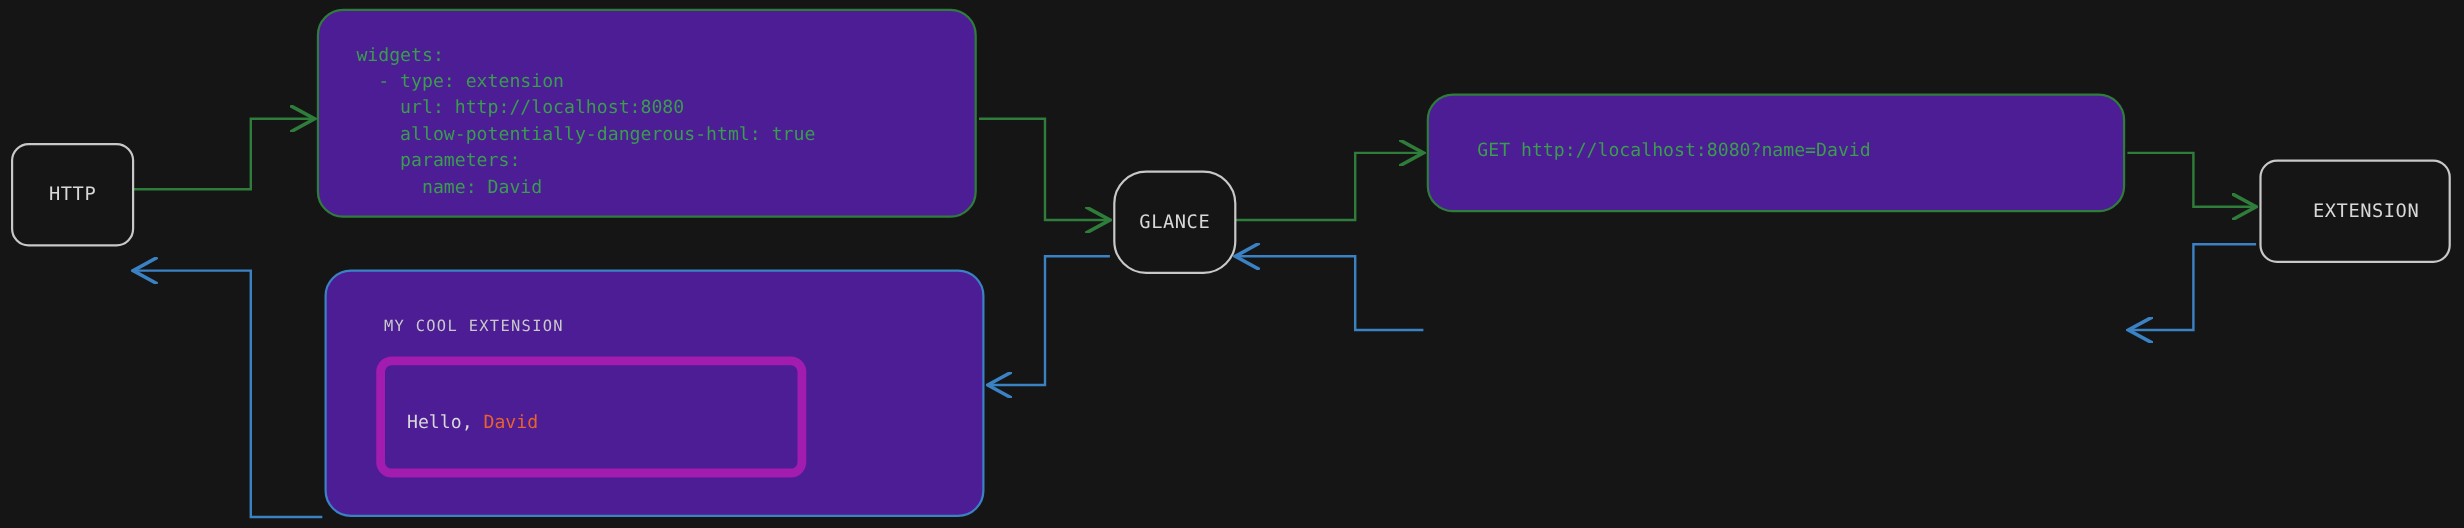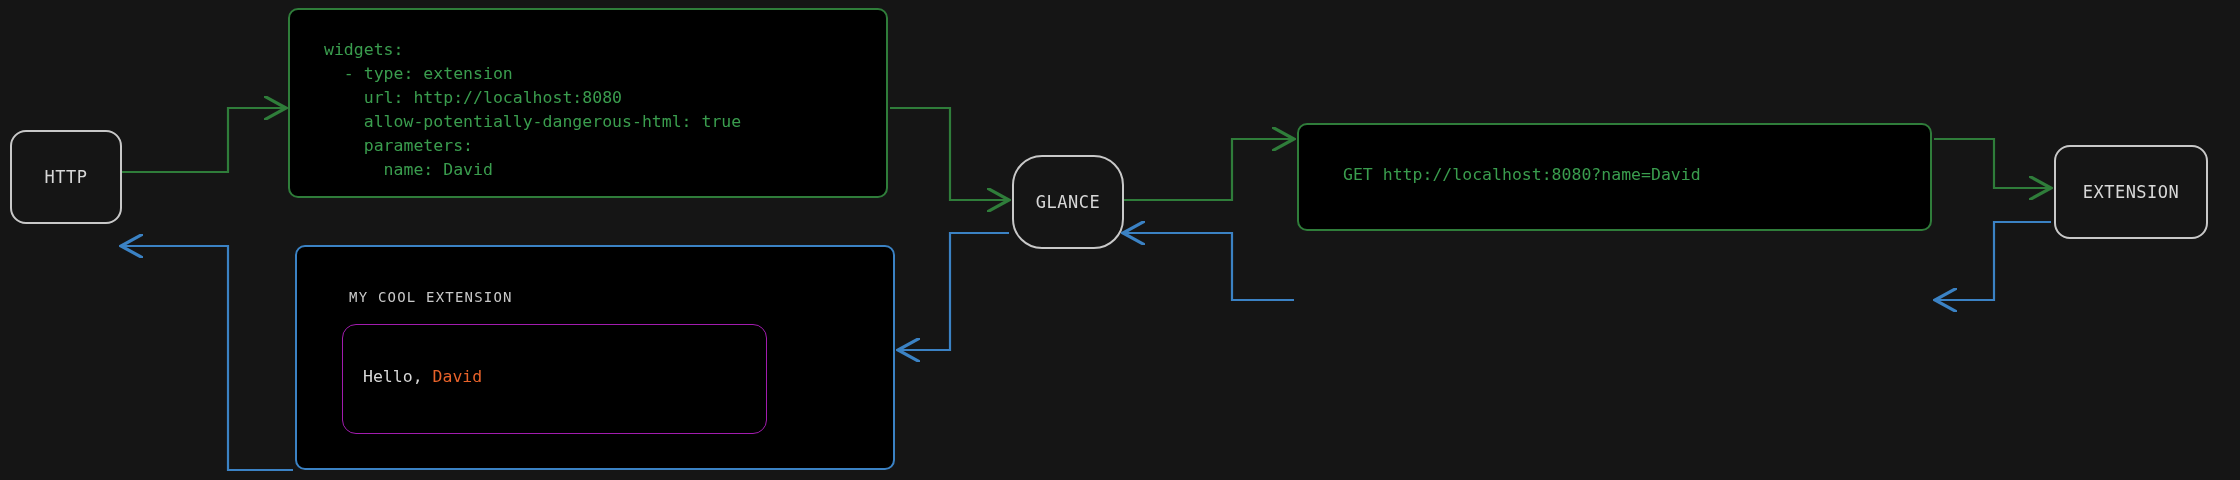--- a/index.html
+++ b/index.html
@@ -37,28 +37,28 @@
     display: flex;
     align-items: center;
     justify-content: center;
     color: #d8d8d8;
     font-size: 17px;
     letter-spacing: 0.5px;
     font-family: "DejaVu Sans Mono", "Liberation Mono", monospace;
   }
   #node-user      { left: 10px;   top: 130px; width: 108px; height: 90px; }
   #node-glance    { left: 1012px; top: 155px; width: 108px; height: 90px; border-radius: 30px; }
-  #node-extension { left: 2054px; top: 145px; width: 150px; height: 90px; }
+  #node-extension { left: 2054px; top: 145px; width: 150px; height: 90px; padding-left: 20px; }
 
   
   .panel {
     position: absolute;
     border: 2px solid #2f7d3a;
-    border-radius: 10px;
-    background: #000000;
+    border-radius: 24px;
+    background: #4c1d95;
     box-sizing: border-box;
   }
   .panel.blue { border-color: #3b82c4; }
 
   .code {
     font-family: "DejaVu Sans Mono", "Liberation Mono", monospace;
     font-size: 16.5px;
     line-height: 24px;
     white-space: pre;
     color: #3a9d4e;
@@ -68,21 +68,21 @@
   #panel-yaml {
     left: 288px; top: 8px; width: 600px; height: 190px;
   }
   #panel-yaml .code {
     position: absolute;
     left: 34px;
     top: 28px;
   }
 
   #panel-get {
-    left: 1297px; top: 85px; width: 635px; height: 108px; margin-top: 38px;
+    left: 1297px; top: 85px; width: 635px; height: 108px;
   }
   #panel-get .code {
     position: absolute;
     left: 44px;
     top: 38px;
   }
 
   #panel-response {
     left: 1297px; top: 243px; width: 635px; height: 215px;
   }
@@ -103,23 +103,23 @@
     font-size: 14px;
     letter-spacing: 1.2px;
     font-family: "DejaVu Sans Mono", "Liberation Mono", monospace;
     white-space: pre;
     text-align: right;
   }
   #panel-widget .widget-body {
     position: absolute;
     left: 45px;
     top: 77px;
-    width: 425px;
+    width: 391px;
     height: 110px;
-    border: 1px solid #a21caf;
+    border: 8px solid #a21caf;
     border-radius: 14px;
     box-sizing: border-box;
   }
   #panel-widget .widget-body .line {
     position: absolute;
     left: 20px;
     top: 42px;
     font-family: "DejaVu Sans Mono", "Liberation Mono", monospace;
     font-size: 16.5px;
     color: #d8d8d8;

